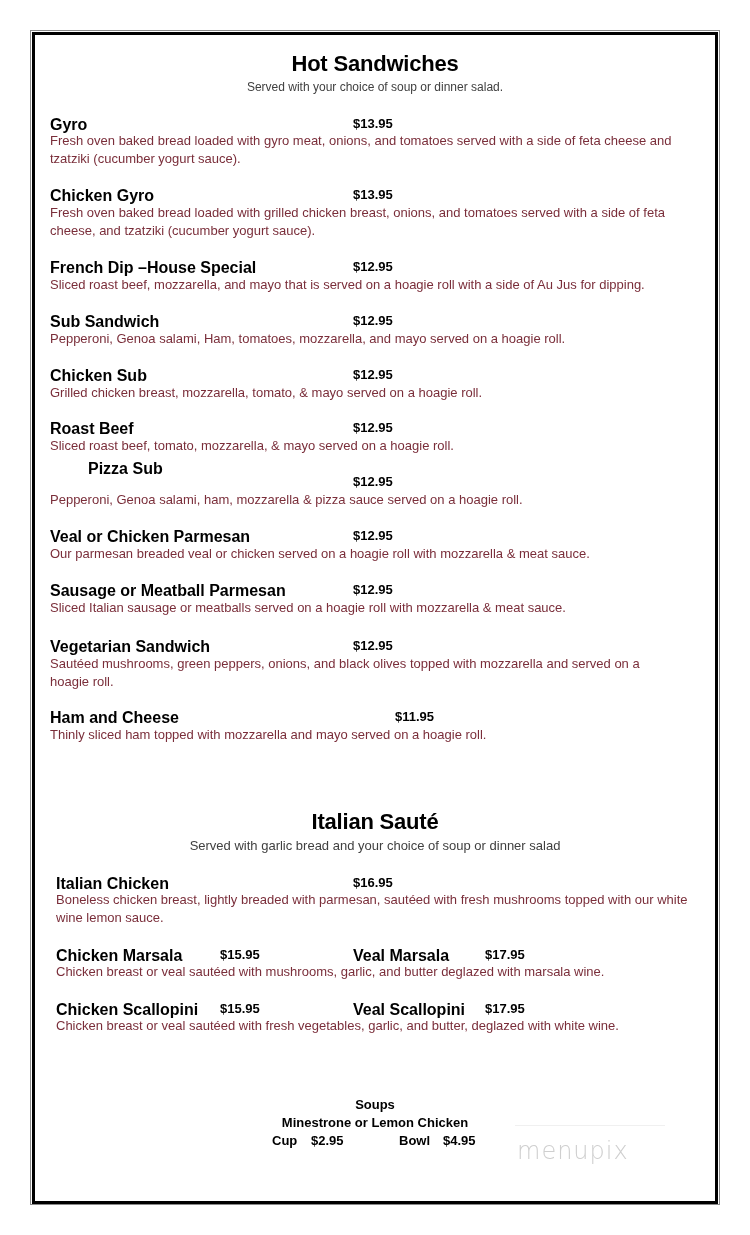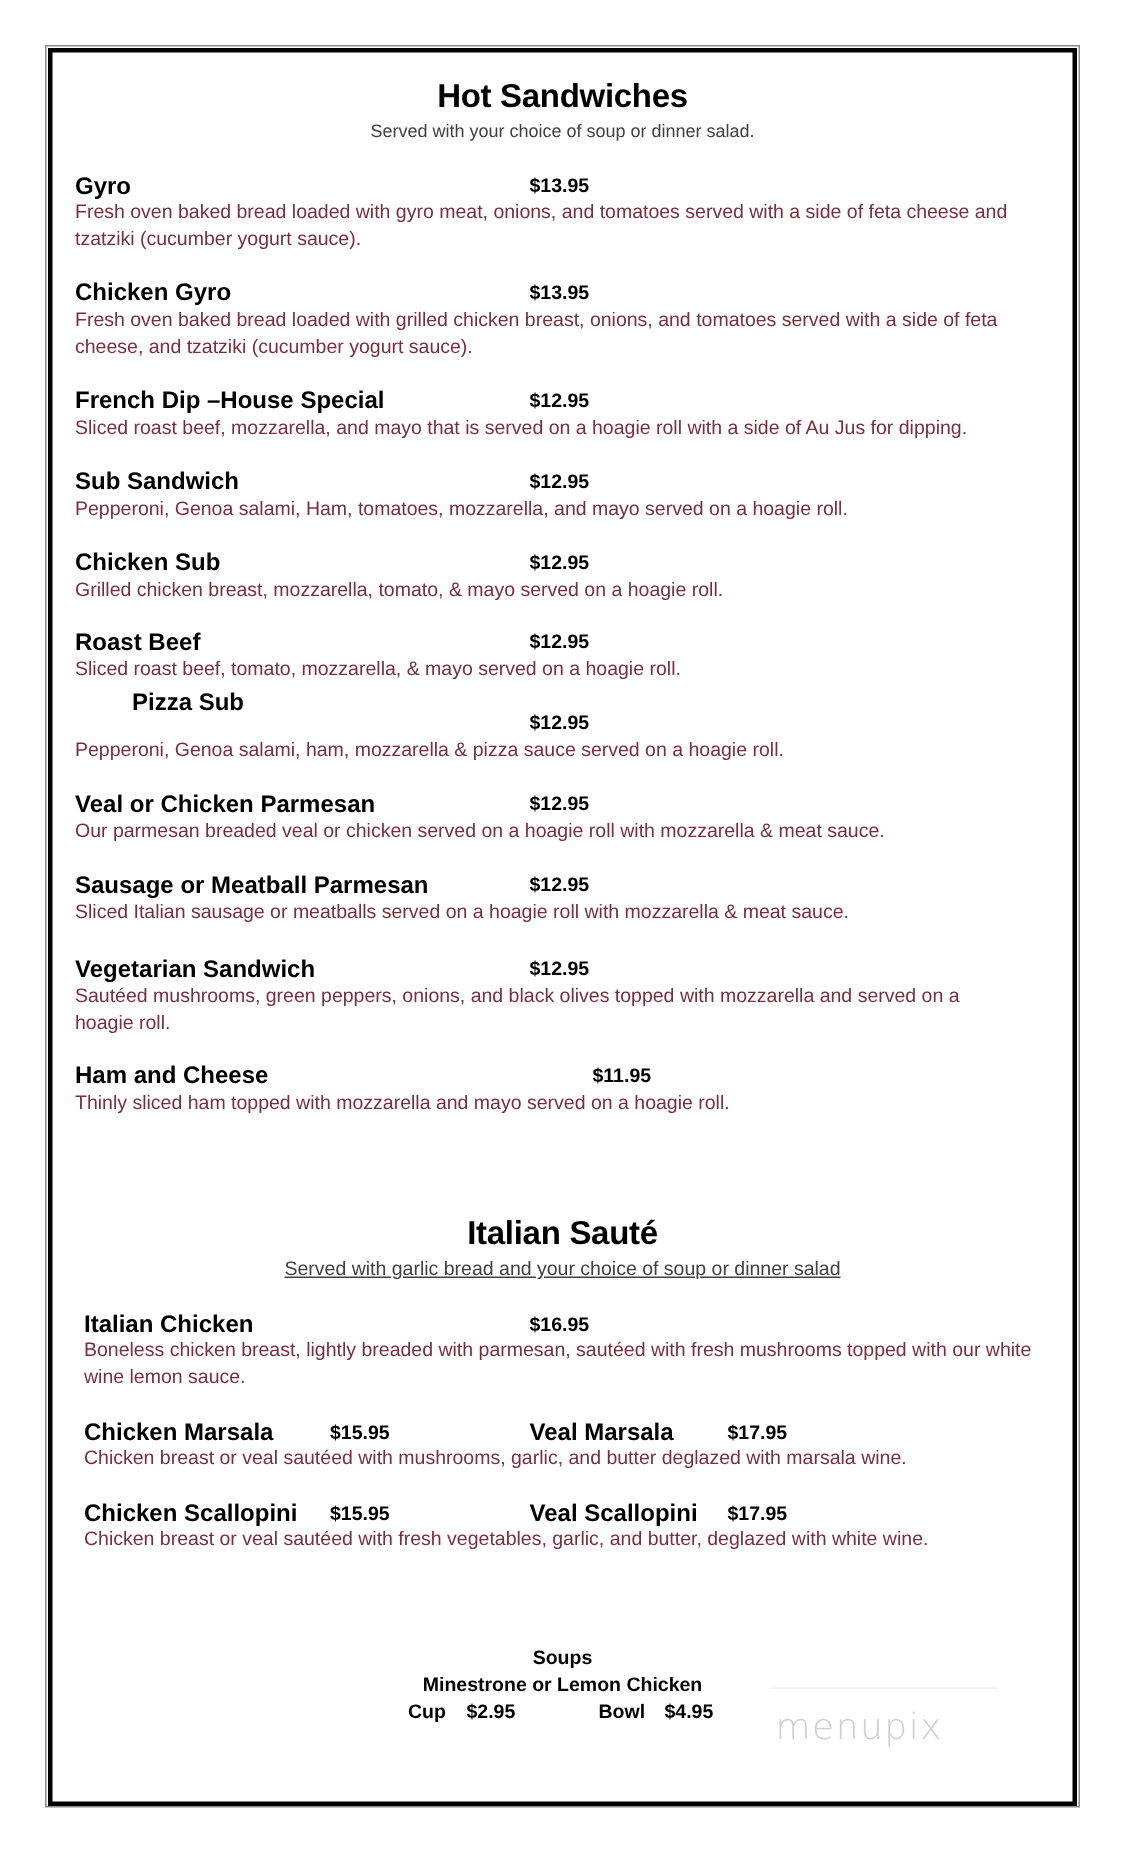--- a/index.html
+++ b/index.html
@@ -88,21 +88,21 @@
   <div class="abs desc" style="left:50px;top:655px;width:625px;">Sautéed mushrooms, green peppers, onions, and black olives topped with mozzarella and served on a hoagie roll.</div>
 </div>
 
 <div>
   <div class="abs name" style="left:50px;top:709px;">Ham and Cheese</div>
   <div class="abs price" style="left:353px;top:709px;margin-left:42px;">$11.95</div>
   <div class="abs desc" style="left:50px;top:726px;width:655px;">Thinly sliced ham topped with mozzarella and mayo served on a hoagie roll.</div>
 </div>
 
 <div class="abs section-title" style="top:809px;">Italian Sauté</div>
-<div class="abs section-sub" style="top:838px;font-size:13px;text-decoration:underline;">Served with garlic bread and your choice of soup or dinner salad</div>
+<div class="abs section-sub" style="top:838px;font-size:13px;">Served with garlic bread and your choice of soup or dinner salad</div>
 
 <div>
   <div class="abs name" style="left:56px;top:875px;">Italian Chicken</div>
   <div class="abs price" style="left:353px;top:875px;">$16.95</div>
   <div class="abs desc" style="left:56px;top:891px;width:645px;">Boneless chicken breast, lightly breaded with parmesan, sautéed with fresh mushrooms topped with our white wine lemon sauce.</div>
 </div>
 
 <div>
   <div class="abs name" style="left:56px;top:947px;">Chicken Marsala</div>
   <div class="abs price" style="left:220px;top:947px;">$15.95</div>

